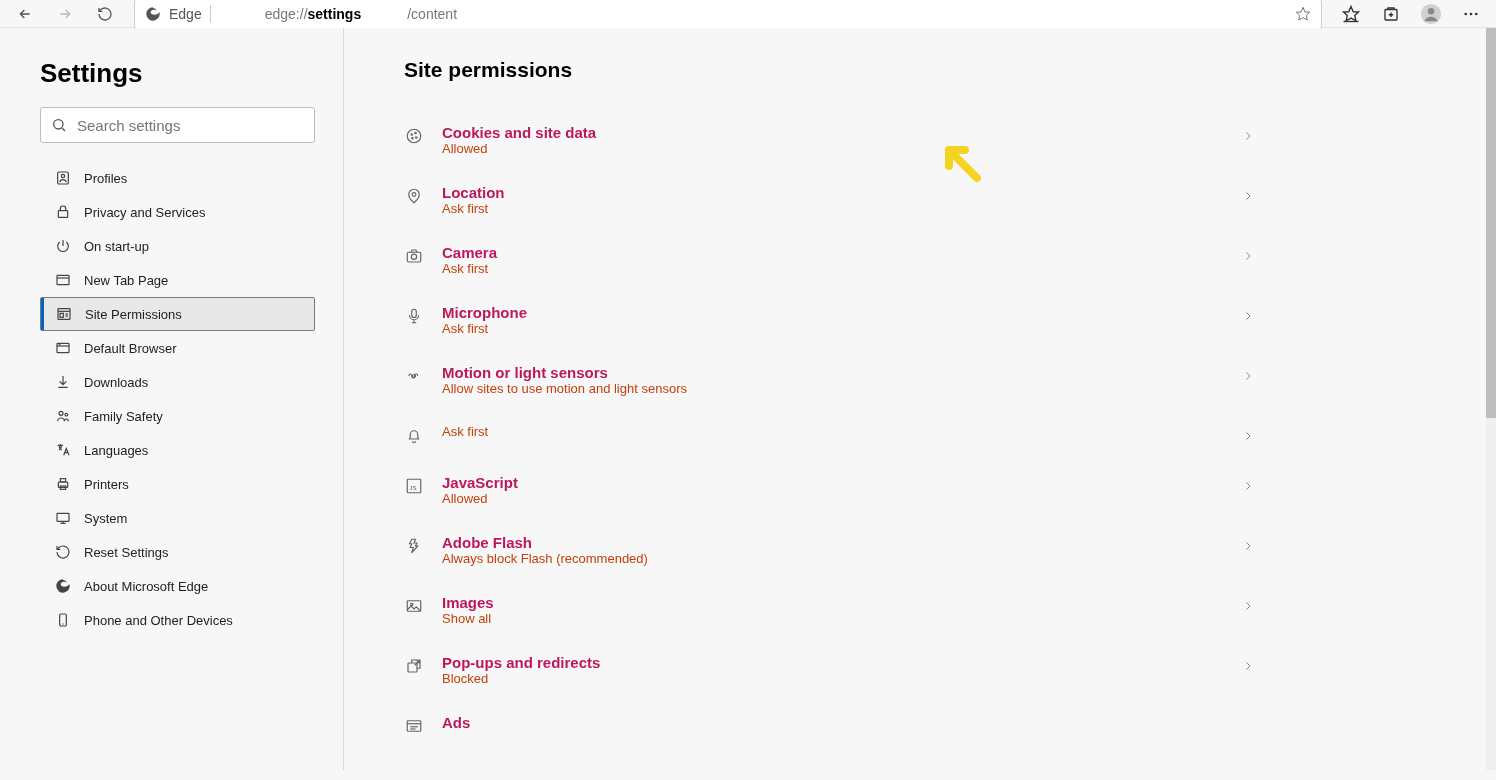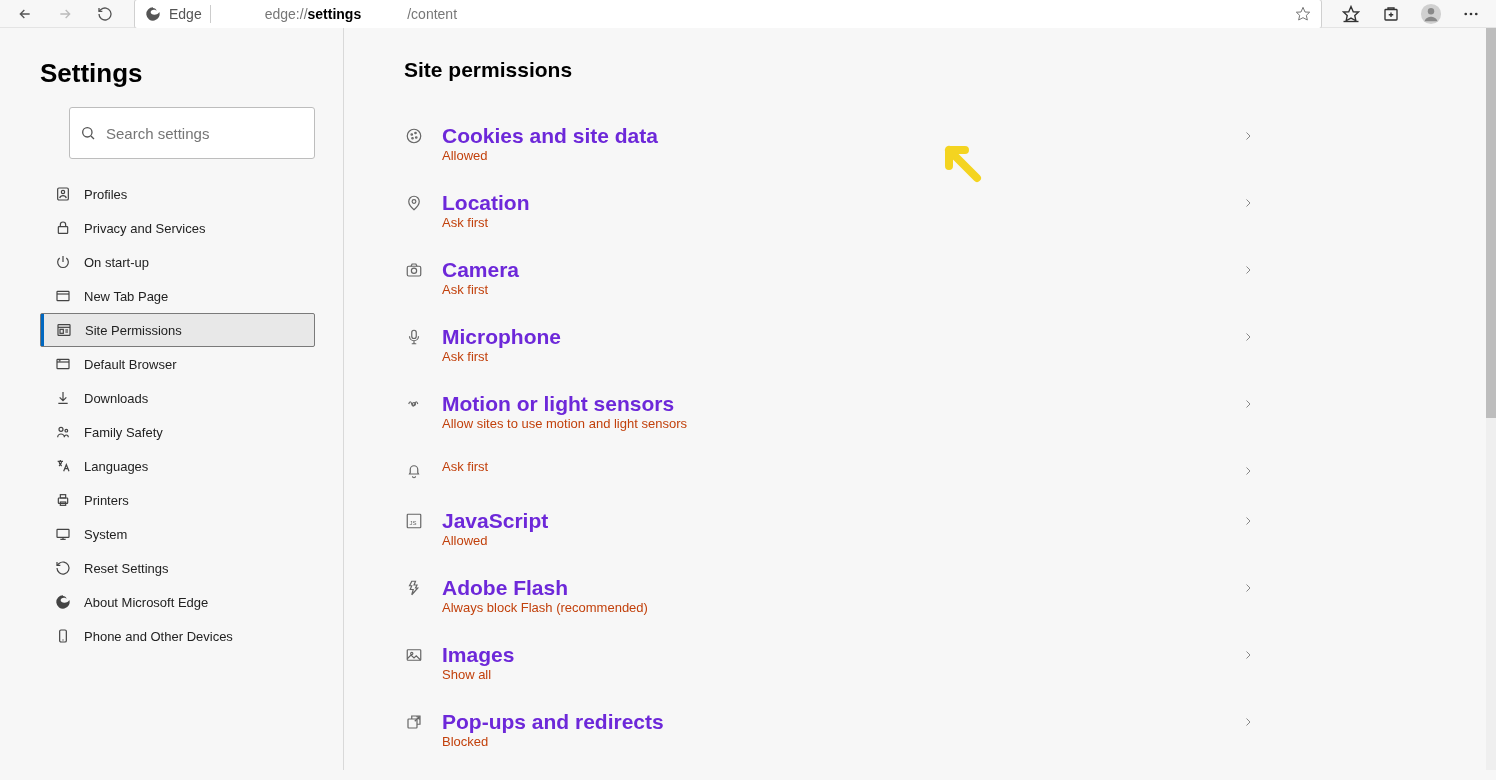--- a/index.html
+++ b/index.html
@@ -60,30 +60,29 @@
     background: #f7f7f7;
     padding: 30px 28px 20px 40px;
     overflow-y: auto;
   }
   .settings-title {
     font-size: 26px;
     font-weight: 700;
     margin-bottom: 18px;
   }
   .search-box {
-    height: 52px;
+    height: 36px;
     background: #fff;
     border: 1px solid #bdbdbd;
     border-radius: 3px;
     display: flex;
     align-items: center;
     padding: 1px 10px;
     gap: 10px;
     margin-bottom: 18px;
-    margin-left: 29px;
   }
   .search-box input {
     border: none; outline: none;
     flex: 1; font-size: 15px;
     background: transparent;
     color: #555;
   }
   .navlist { list-style: none; }
   .navitem {
     height: 34px;
@@ -137,21 +136,21 @@
     cursor: pointer;
     gap: 18px;
   }
   .perm-icon {
     width: 20px; height: 20px;
     display: flex; align-items: center; justify-content: center;
     color: #666;
     margin-top: 2px;
   }
   .perm-text { flex: 1; }
-  .perm-title { font-size: 21px; font-weight: 600; color: #6d28d9; }
+  .perm-title { font-size: 15px; font-weight: 600; color: #be185d; }
   .perm-sub { font-size: 13px; color: #c2410c; }
   .perm-chev {
     width: 16px; height: 16px;
     display: flex; align-items: center; justify-content: center;
     color: #888;
     margin-top: 4px;
     margin-right: 180px;
   }
   .scroll-track {
     position: absolute;

